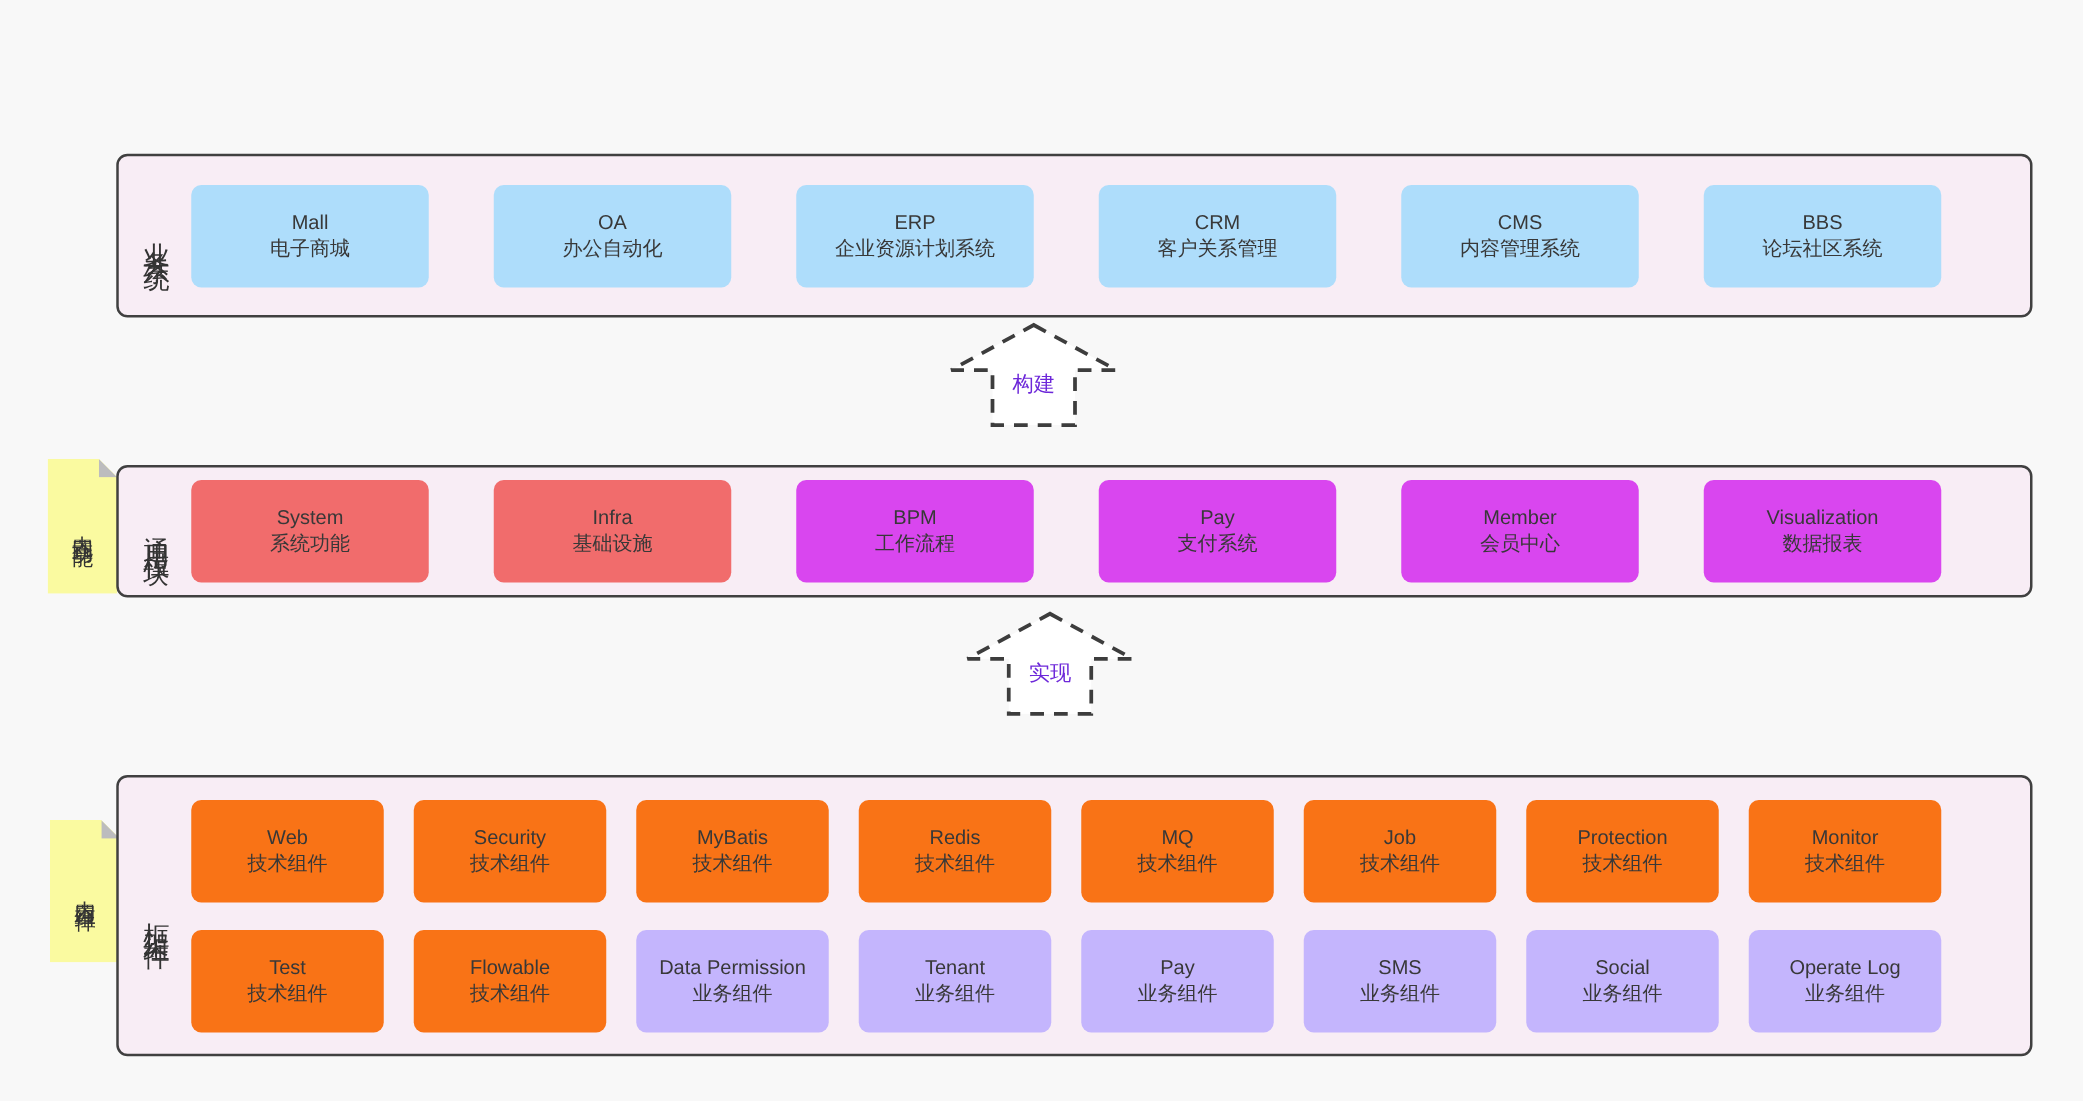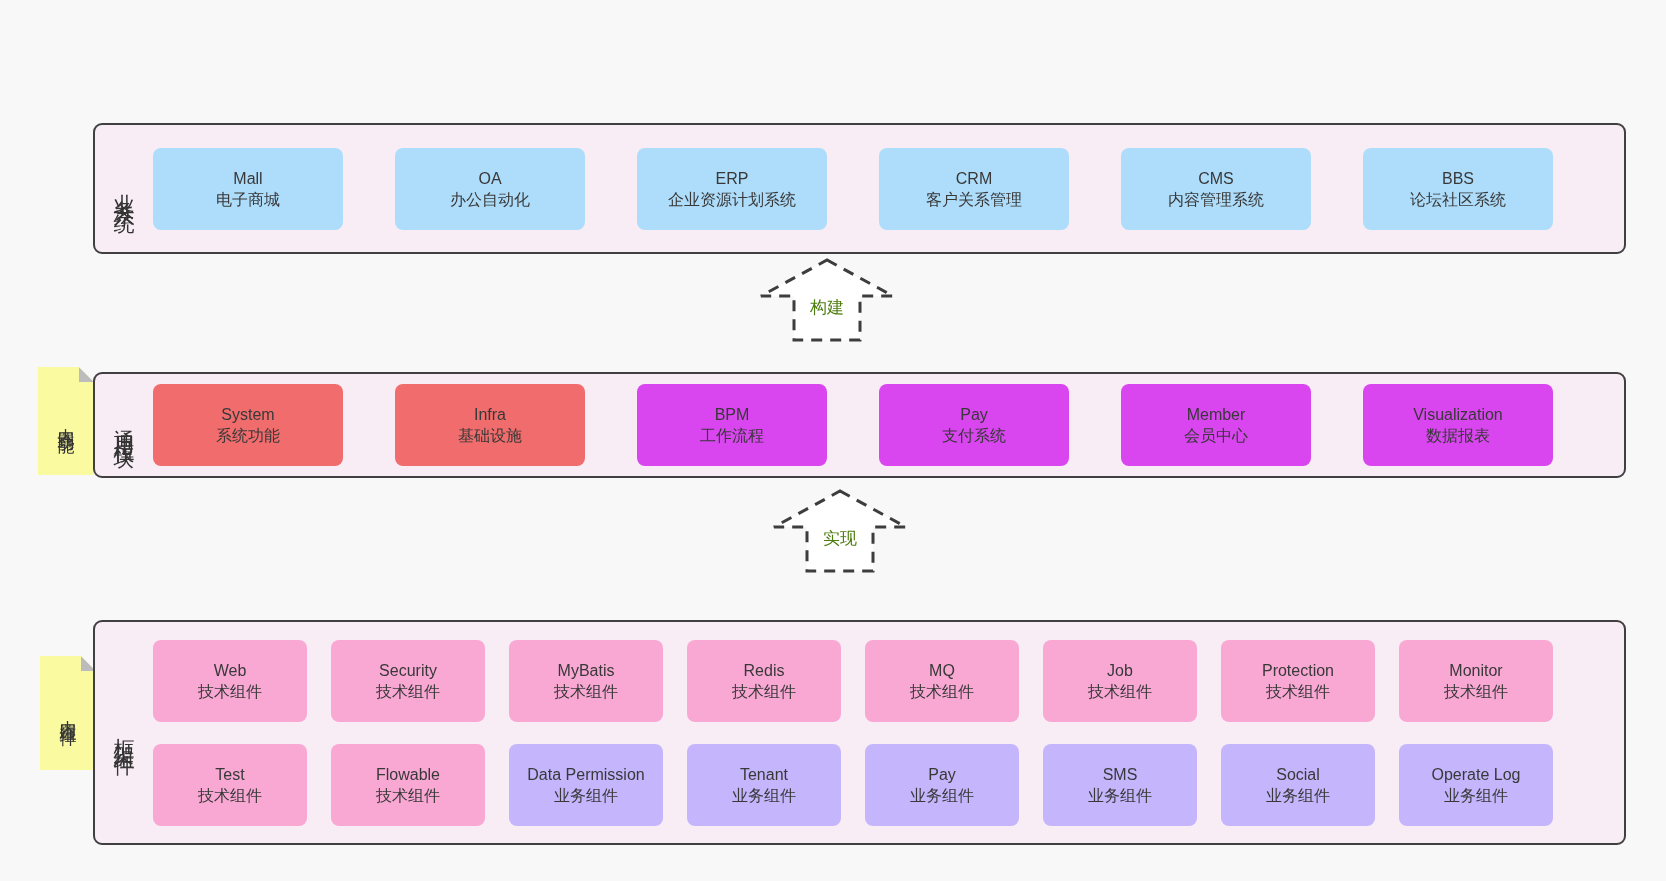--- a/index.html
+++ b/index.html
@@ -29,21 +29,21 @@
   .boxes-8 { grid-template-columns:repeat(8,1fr); column-gap:24px; row-gap:22px; grid-auto-rows:82px; }
 
   .box {
     border-radius:8px; display:flex; flex-direction:column;
     align-items:center; justify-content:center; text-align:center;
     font-size:16px; line-height:21px; padding:4px 6px;
   }
   .box-blue       { background:#aeddfb; }
   .box-red        { background:#f16c6c; }
   .box-pink       { background:#d946ef; }
-  .box-green      { background:#f9a8d4; }
+  .box-green      { background:#f97316; }
   .box-lightgreen { background:#c4b5fd; }
 
   
   .note {
     position:absolute; width:56px; background:#fafaa0;
     clip-path:polygon(0 0, calc(100% - 15px) 0, 100% 15px, 100% 100%, 0 100%);
     display:flex; align-items:center; justify-content:center;
   }
   .note-modules    { left:38px; top:367px; height:108px; }
   .note-components { left:40px; top:656px; height:114px; }
@@ -55,21 +55,21 @@
     writing-mode:vertical-rl; text-orientation:upright;
     font-size:17px; letter-spacing:3px; color:#333;
   }
 
   
   .arrow { position:absolute; width:140px; height:88px; }
   .arrow-build     { left:757px; top:256px; }
   .arrow-implement { left:770px; top:487px; }
   .arrow-label {
     position:absolute; left:50%; top:40px; transform:translateX(-50%);
-    font-size:17px; color:#4d7c0f; background:#ffffff; padding:0 2px; white-space:nowrap;
+    font-size:17px; color:#6d28d9; background:#ffffff; padding:0 2px; white-space:nowrap;
   }
 </style>
 </head>
 <body>
 
 <div class="stage">
 
   <div class="panel panel-business">
     <div class="panel-label-wrap">
       <span class="panel-label">业务系统</span>

